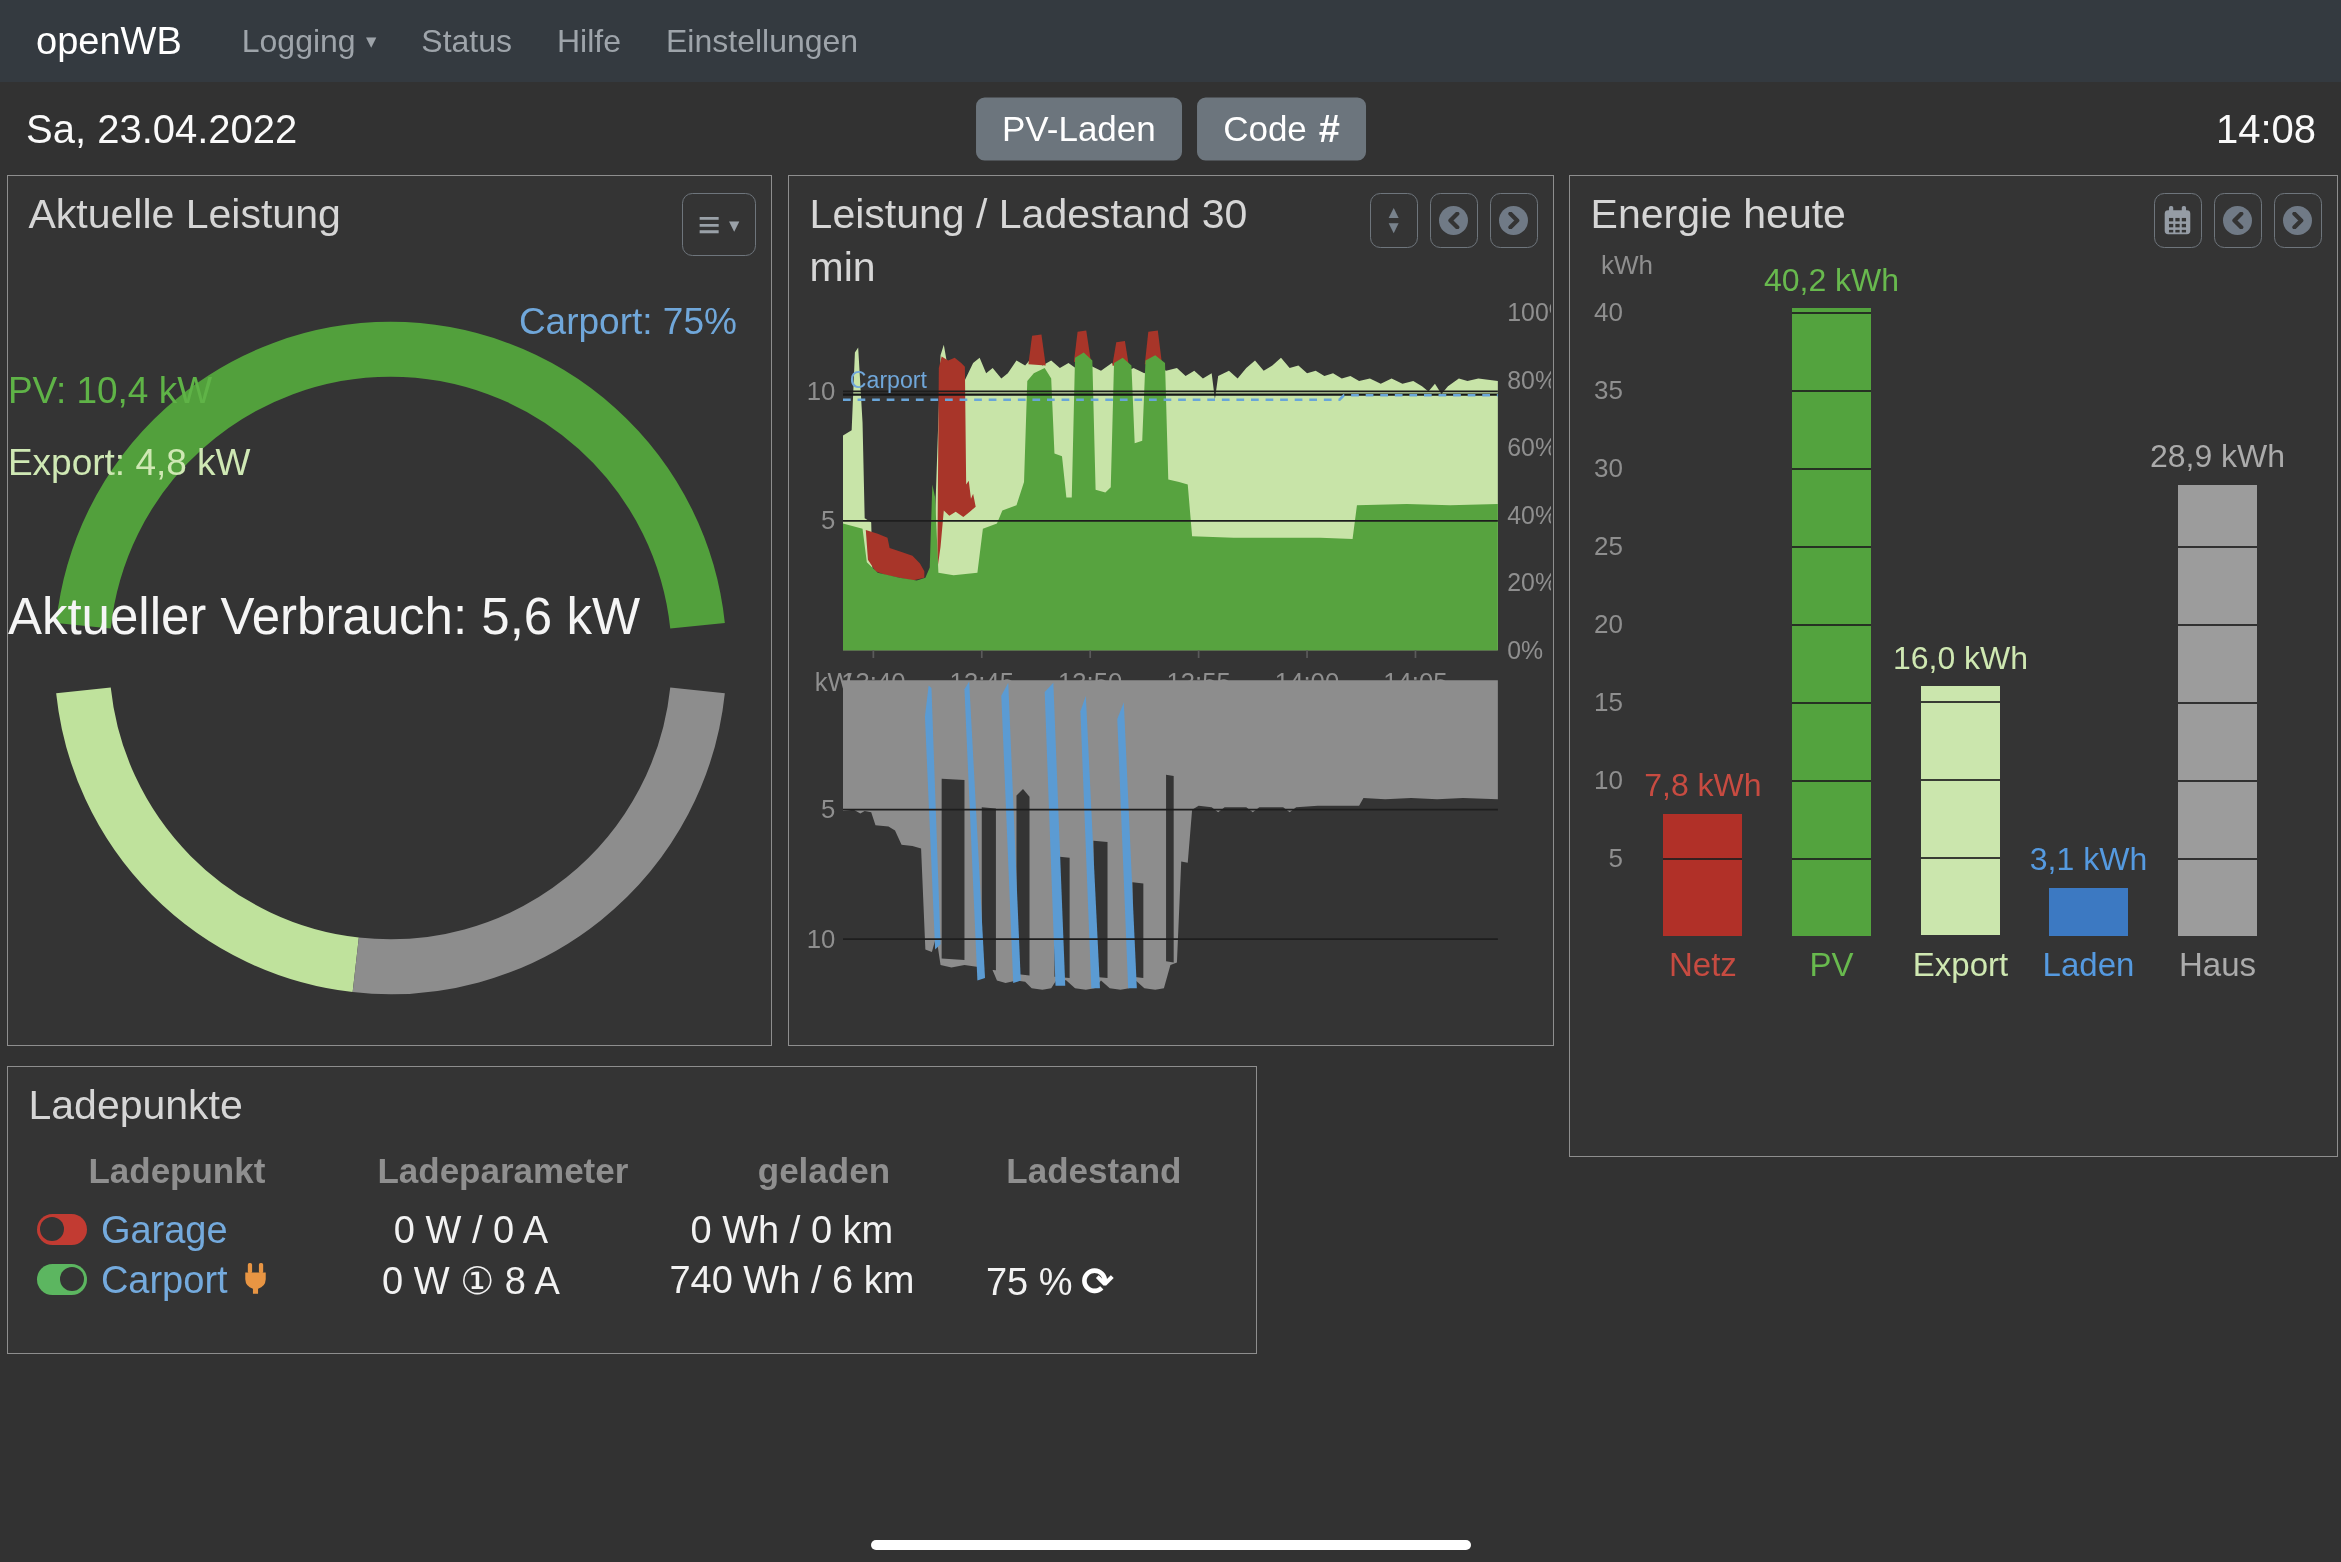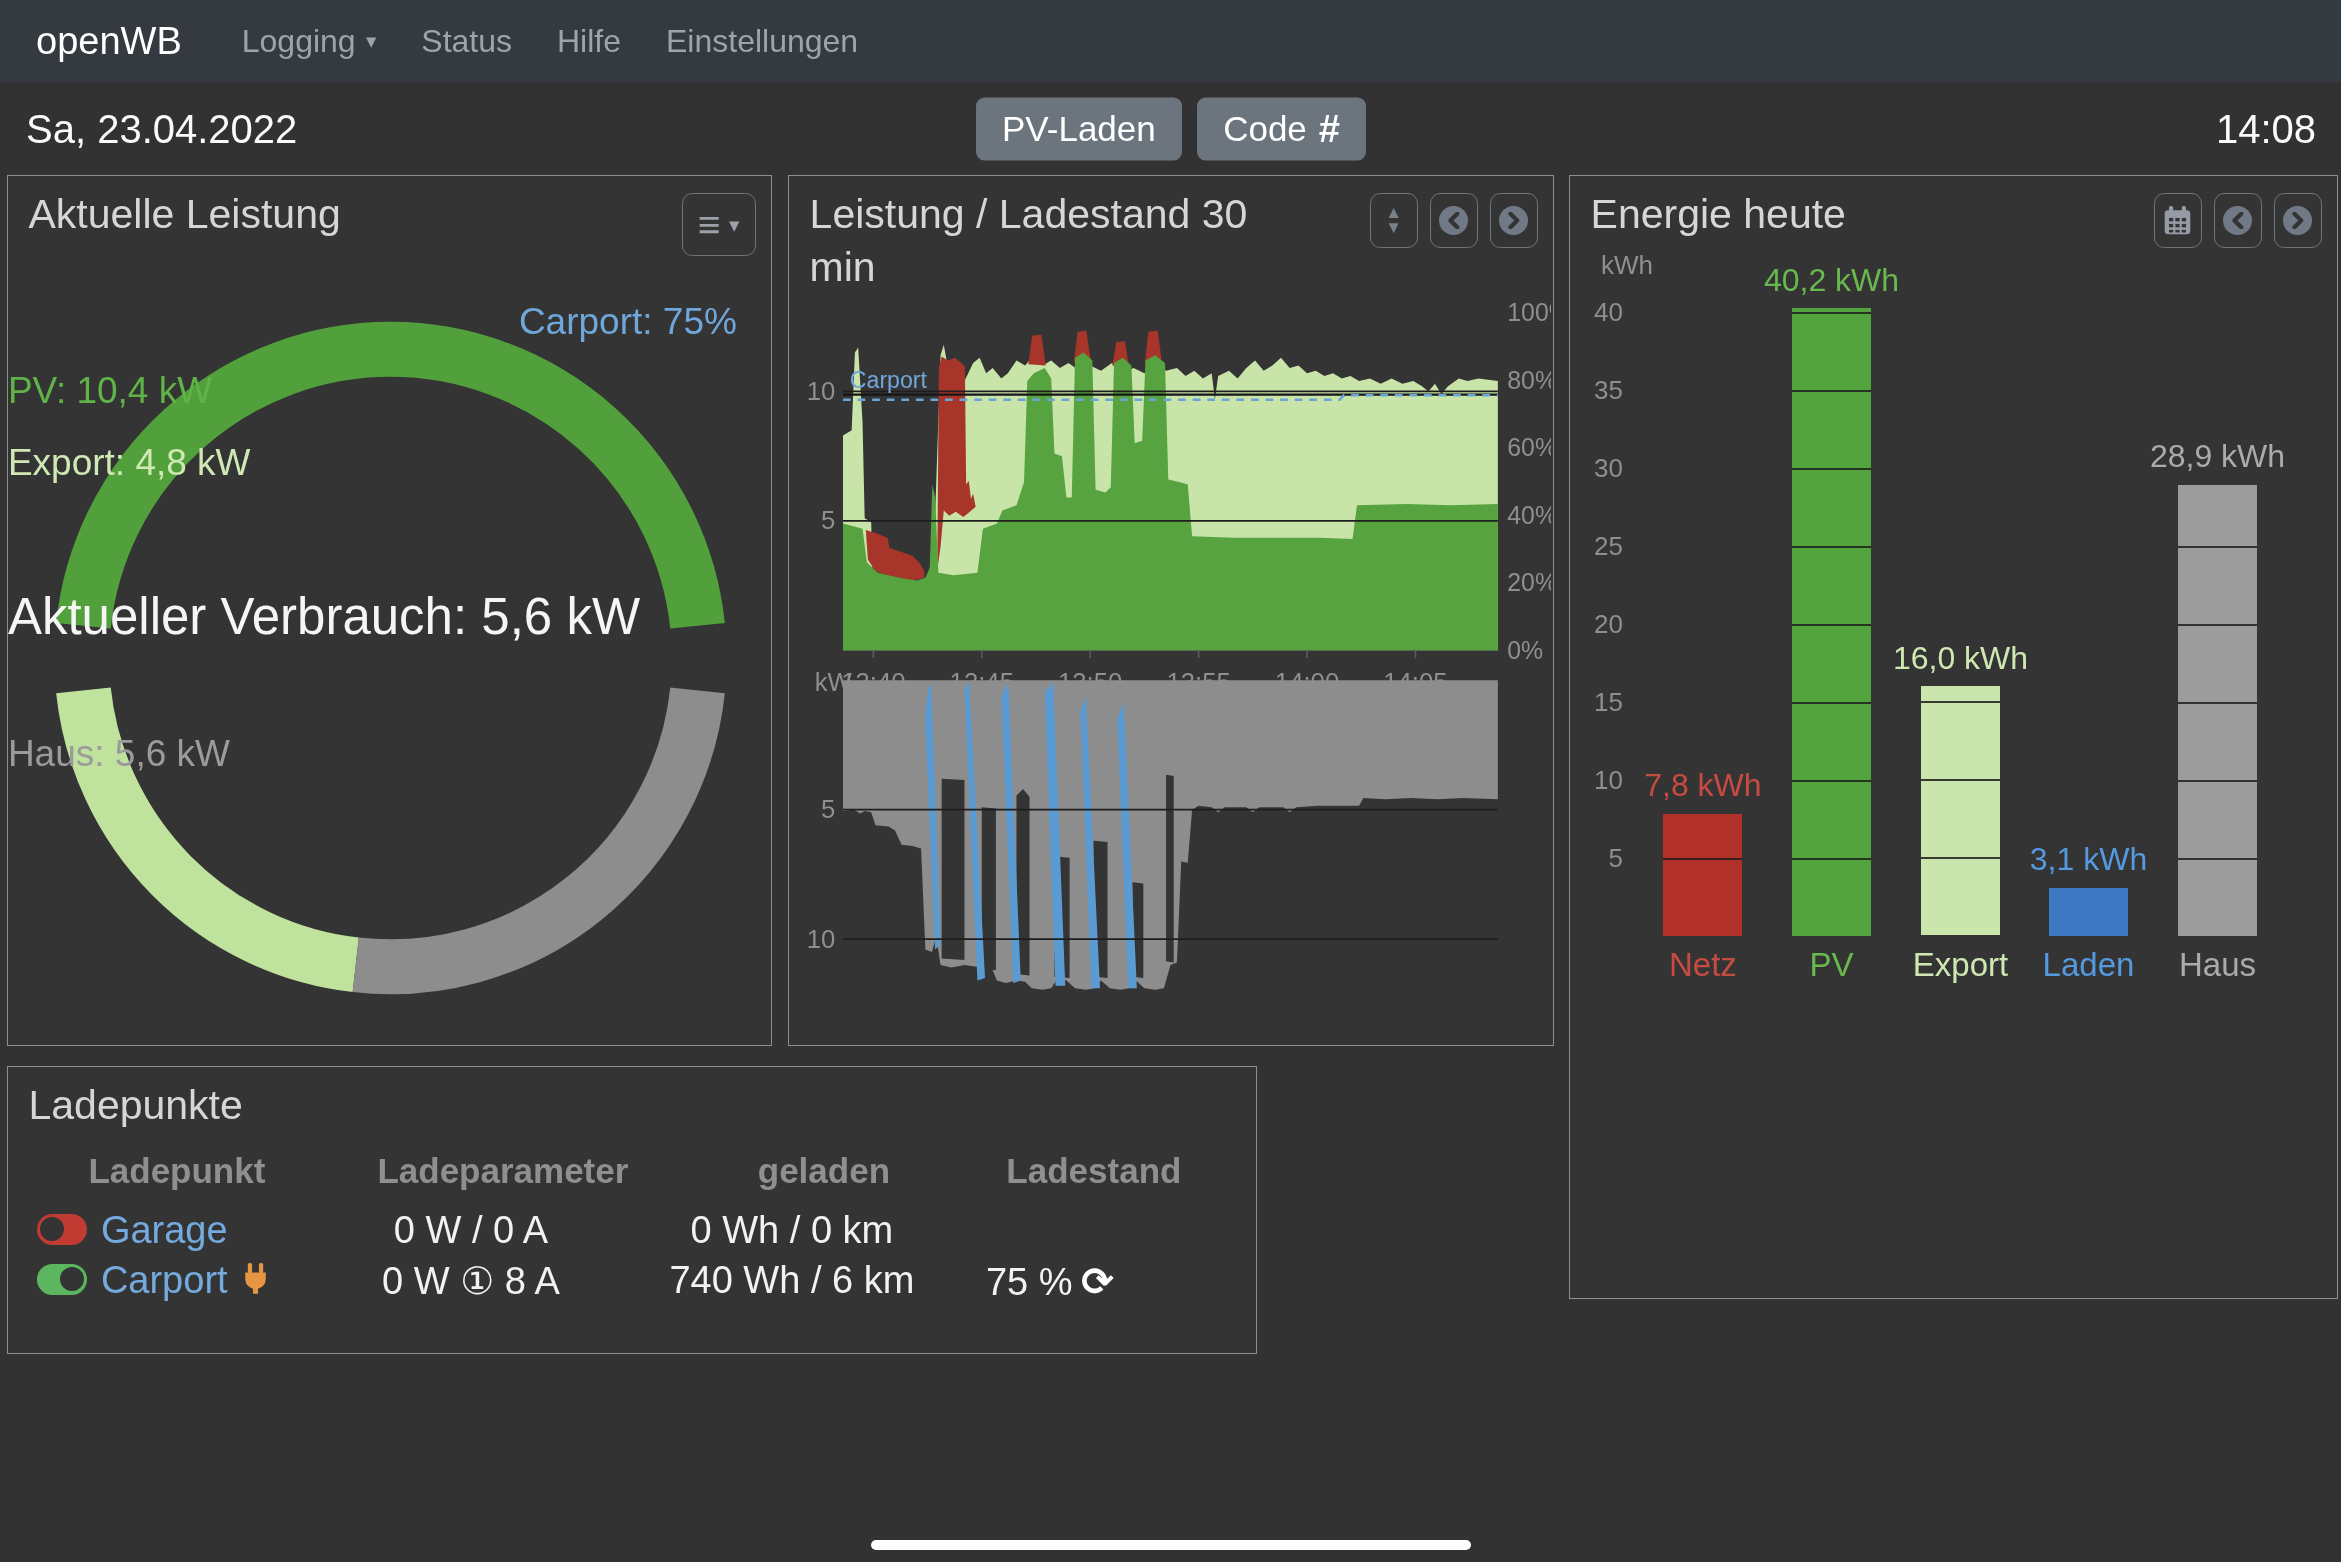--- a/index.html
+++ b/index.html
@@ -20,21 +20,21 @@
   .subheader{position:absolute;left:0;top:82px;width:2342px;height:93px;}
   .date{position:absolute;left:26px;top:50%;transform:translateY(-50%);font-size:40px;font-weight:500;color:#fafafa;}
   .clock{position:absolute;right:26px;top:50%;transform:translateY(-50%);font-size:40px;font-weight:500;color:#fafafa;}
   .hdr-buttons{position:absolute;left:50%;top:50%;transform:translate(-50%,-50%);display:flex;gap:15.4px;}
   .gray-btn{height:63px;background:#6c757d;border:none;border-radius:8.6px;color:#ffffff;font-size:35px;padding:0 26px;display:flex;align-items:center;gap:12px;font-family:inherit;cursor:pointer;}
   .hash{font-weight:700;font-size:38px;}
   
   .card{position:absolute;background:#343434;border:1.7px solid #8e8e8e;}
   #card-leistung{left:6.9px;top:175px;width:765px;height:871px;}
   #card-verlauf{left:788px;top:175px;width:766px;height:871px;}
-  #card-energie{left:1569px;top:175px;width:769px;height:1124px;}
+  #card-energie{left:1569px;top:175px;width:769px;height:982px;}
   #card-ladepunkte{left:6.9px;top:1066px;width:1250px;height:288px;}
   .card-title{position:absolute;left:20.6px;top:12px;font-size:41px;font-weight:500;color:#d6d6d6;line-height:1.3;}
   
   .hdr-btn-group{position:absolute;right:15.4px;top:17px;display:flex;gap:12px;}
   .icon-btn{width:48px;height:55px;border:1.7px solid #6e757c;border-radius:10.3px;background:transparent;display:flex;align-items:center;justify-content:center;flex-direction:column;cursor:pointer;}
   .menu-btn{width:74px;height:63px;border:1.7px solid #6e757c;border-radius:10.3px;background:transparent;display:flex;align-items:center;justify-content:center;gap:8.6px;cursor:pointer;}
   .menu-glyph{font-size:39px;color:#9aa1a8;line-height:1;}
   .menu-caret{font-size:20.6px;color:#9aa1a8;}
   .chev-circle{width:29px;height:29px;border-radius:50%;background:#707a86;display:flex;align-items:center;justify-content:center;}
   .updown{color:#78828c;font-size:17px;line-height:0.85;text-align:center;}
@@ -109,21 +109,20 @@
   </div>
   <svg id="gauge-svg" width="765" height="868" viewBox="0 0 892 1012">
       <path d="M 87.97211766742163 524.3697532236447 A 360 360 0 0 1 804.0278823325784 524.3697532236448" fill="none" stroke="#52a03c" stroke-width="64"></path>
       <path d="M 87.97211766742163 599.6302467763553 A 360 360 0 0 0 405.4869597493021 919.7131442505927" fill="none" stroke="#bfe29c" stroke-width="64"></path>
       <path d="M 405.4869597493021 919.7131442505927 A 360 360 0 0 0 804.0278823325784 599.6302467763553" fill="none" stroke="#8d8d8d" stroke-width="64"></path>
     </svg>
   <div class="soc-topright">Carport: 75%</div>
   <div class="donut-text" id="txt-pv">PV: 10,4 kW</div>
   <div class="donut-text" id="txt-export">Export: 4,8 kW</div>
   <div class="donut-text" id="txt-verbrauch">Aktueller Verbrauch: 5,6 kW</div>
-  <div class="donut-text" id="txt-haus">Haus: 5,6 kW</div>
 </section>
 
 <section class="card" id="card-verlauf">
   <div class="card-title" style="width:514px;">Leistung / Ladestand 30 min</div>
   <div class="hdr-btn-group">
     <div class="icon-btn">
       <div class="updown">▲<br>▼</div>
     </div>
     <div class="icon-btn">
       <span class="chev-circle">

